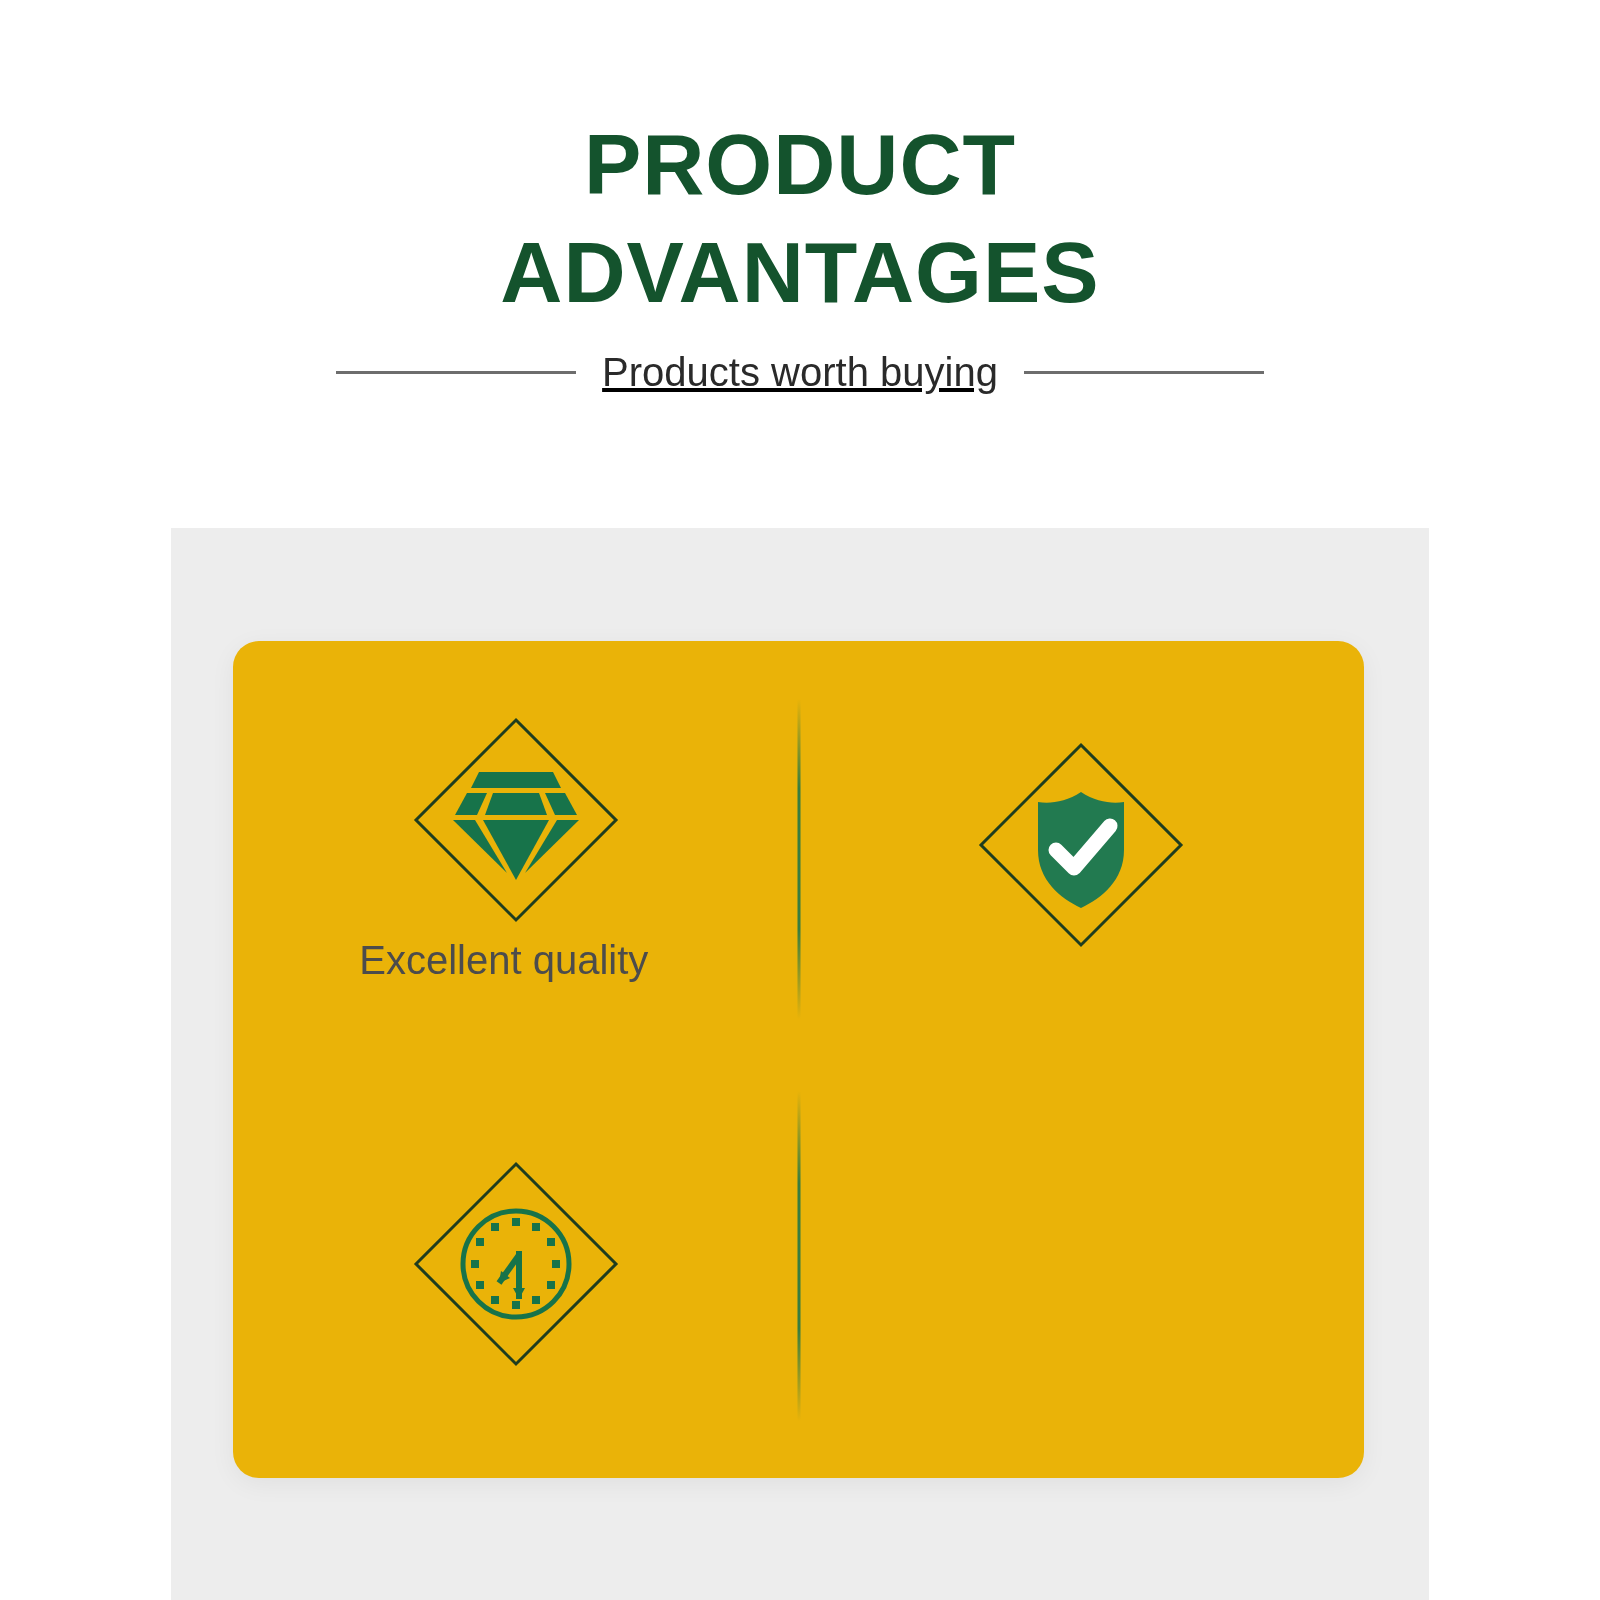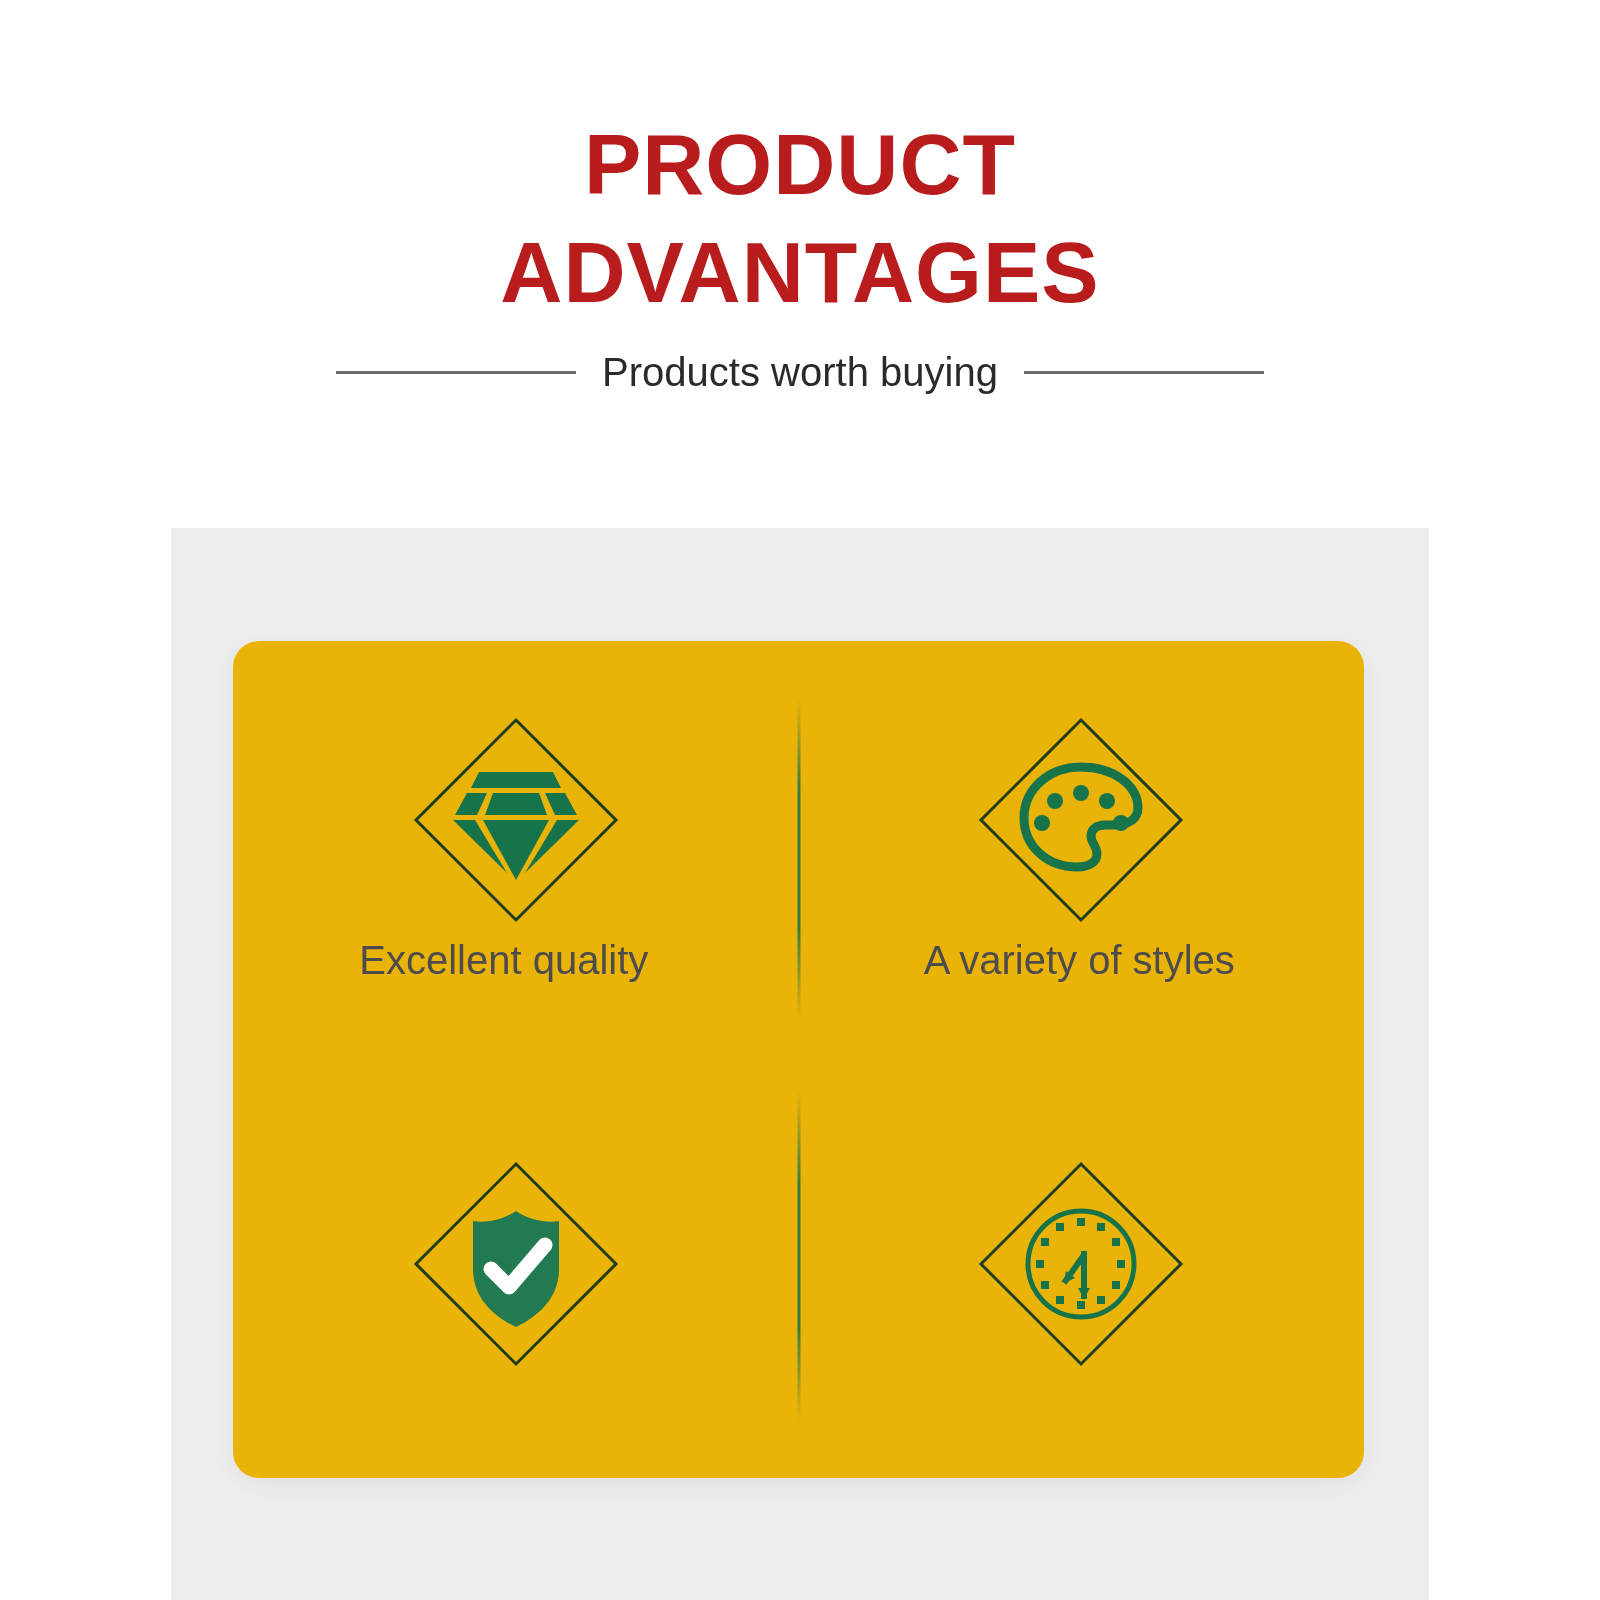--- a/index.html
+++ b/index.html
@@ -30,33 +30,34 @@
     left: 0;
     width: 1600px;
     text-align: center;
   }
   .title-line {
     font-family: "Liberation Sans", sans-serif;
     font-weight: 700;
     font-size: 86px;
     line-height: 108px;
     letter-spacing: 1px;
-    color: #b91c1c;
+    color: #14532d;
     display: block;
   }
 
   .subtitle-row {
     position: absolute;
     top: 348px;
     left: 0;
     width: 1600px;
     display: flex;
     align-items: center;
     justify-content: center;
     gap: 26px;
+    text-decoration: underline;
   }
   .sub-rule {
     width: 240px;
     height: 3px;
     background: #6d6d6d;
   }
   .subtitle-text {
     font-family: "Liberation Sans", sans-serif;
     font-size: 40px;
     line-height: 48px;
@@ -183,46 +184,20 @@
 
             <polygon points="72,105 138,105 105,165"></polygon>
 
             <polygon points="146,105 168,105 114,158"></polygon>
           </g>
         </svg>
       </div>
       <div class="cell-label">Excellent quality</div>
     </div>
 
-    <div class="cell cell-2">
-      <div class="icon-wrap">
-        <svg width="210" height="210" viewBox="0 0 210 210" xmlns="http://www.w3.org/2000/svg">
-          <polygon points="105,5 205,105 105,205 5,105" fill="none" stroke="#1f3d1f" stroke-width="3"></polygon>
-
-          <path d="M105 52
-                   C 73 52 48 74 48 103
-                   C 48 131 71 152 101 152
-                   C 113 152 121 147 121 139
-                   C 121 131 115 128 115 121
-                   C 115 114 121 110 129 110
-                   L 140 110
-                   C 153 110 162 103 162 93
-                   C 162 70 137 52 105 52 Z" fill="none" stroke="#17734a" stroke-width="9" stroke-linejoin="round"></path>
-
-          <g fill="#17734a">
-            <circle cx="105" cy="78" r="8"></circle>
-            <circle cx="79" cy="86" r="8"></circle>
-            <circle cx="131" cy="86" r="8"></circle>
-            <circle cx="66" cy="108" r="8"></circle>
-            <circle cx="145" cy="108" r="8"></circle>
-          </g>
-        </svg>
-      </div>
-      <div class="cell-label">A variety of styles</div>
-    </div>
 
     <div class="cell cell-3">
       <div class="icon-wrap">
         <svg width="210" height="210" viewBox="0 0 210 210" xmlns="http://www.w3.org/2000/svg">
           <polygon points="105,5 205,105 105,205 5,105" fill="none" stroke="#1f3d1f" stroke-width="3"></polygon>
 
           <path d="M105 52
                    C 90 62 74 64 62 62
                    L 62 110
                    C 62 140 84 158 105 168

